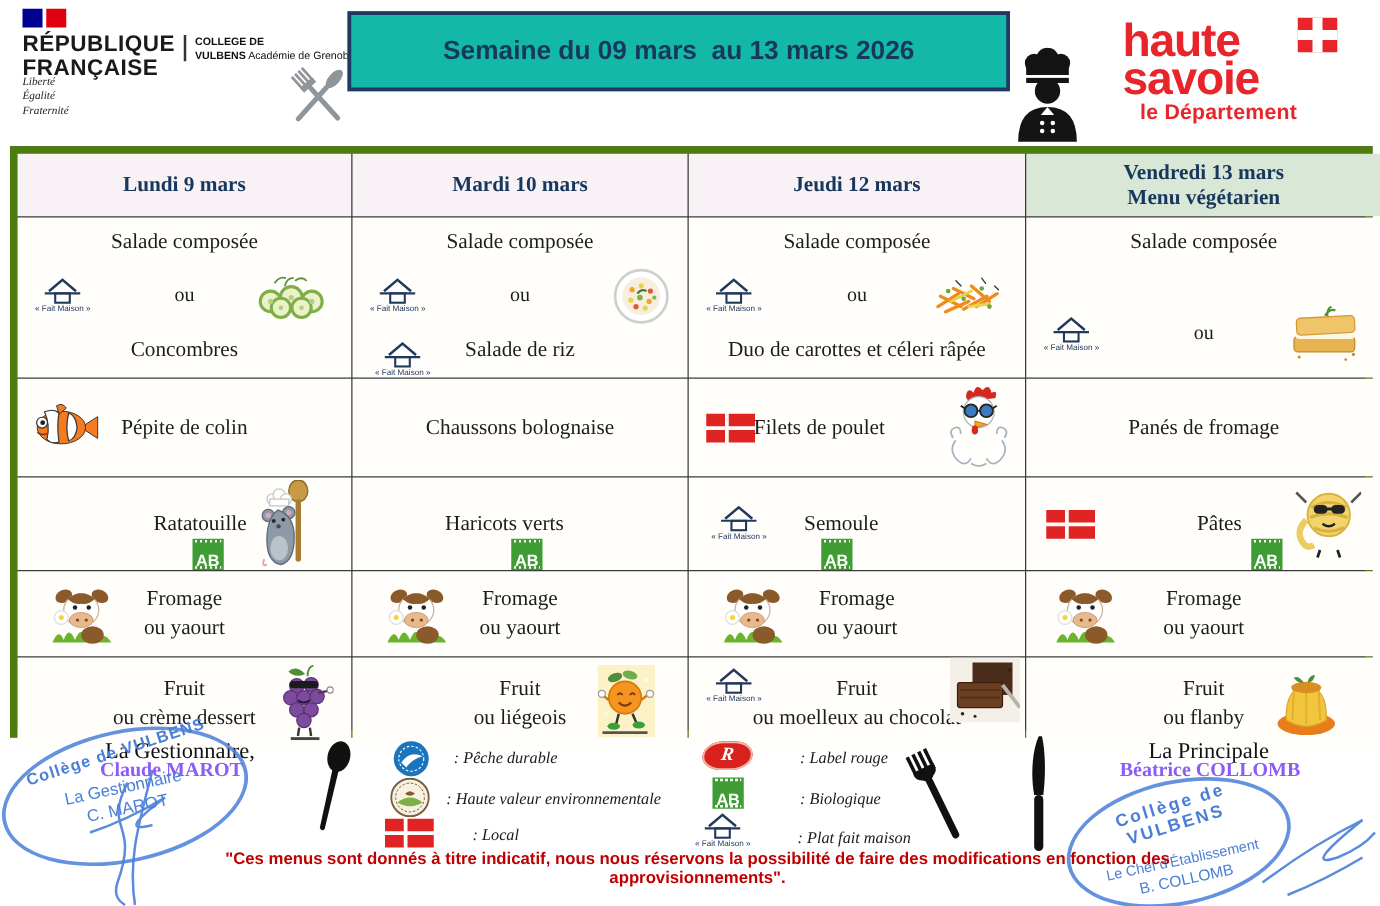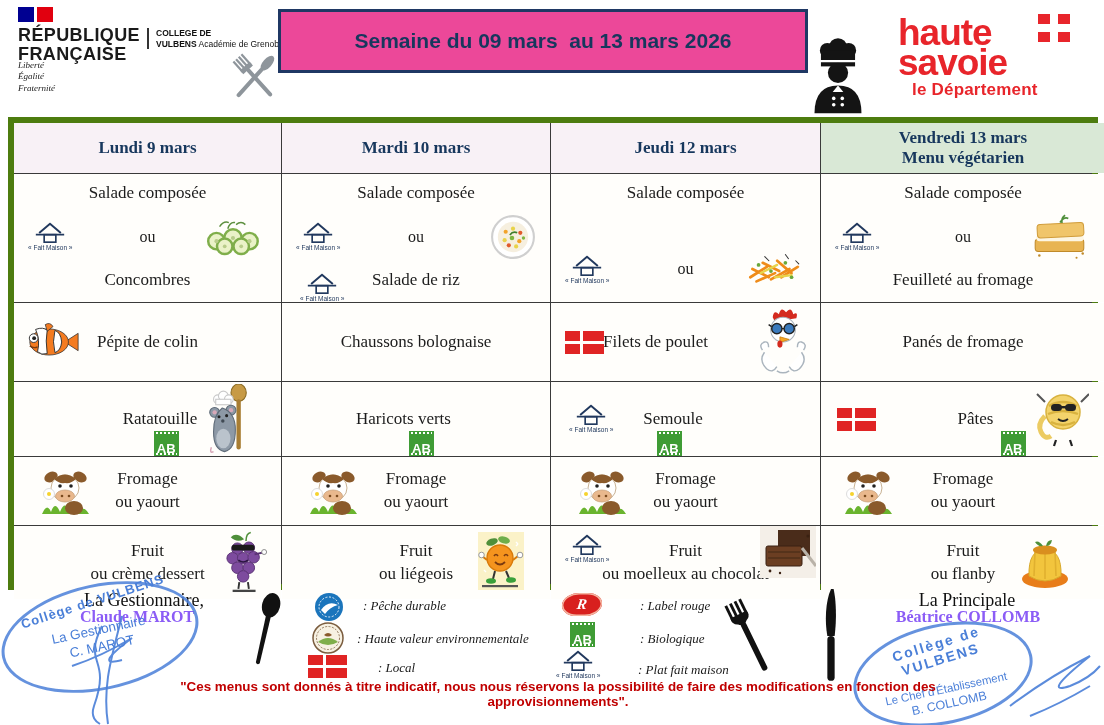--- a/index.html
+++ b/index.html
@@ -7,21 +7,21 @@
   .page { position:relative; width:1104px; height:725px; background:#ffffff; overflow:hidden; margin:0 auto; }
   .abs { position:absolute; }
 
   
   .flag i { display:inline-block; width:16px; height:15px; margin-right:3px; }
   .f-blue { background:#000091; } .f-red { background:#e1000f; }
   .rf-title { font-family:"Liberation Sans",sans-serif; font-weight:700; font-size:18px; line-height:1.06; color:#1a1a1a; letter-spacing:.4px; }
   .rf-motto { font-style:italic; font-size:9px; line-height:1.25; color:#222; }
   .college { border-left:2px solid #333; padding-left:7px; font-family:"Liberation Sans",sans-serif; font-size:8.5px; color:#111; line-height:1.25; }
   .college b { font-weight:700; }
-  .banner { background:#ec4899; border:3px solid #1f3864; display:flex; align-items:center; justify-content:center; }
+  .banner { background:#14b8a6; border:3px solid #1f3864; display:flex; align-items:center; justify-content:center; }
   .banner span { font-family:"Liberation Sans",sans-serif; font-weight:700; font-size:21px; color:#17375d; white-space:pre; }
   .hs { color:#e8252b; font-family:"Liberation Sans",sans-serif; font-weight:700; line-height:.82; }
   .hs .w1 { font-size:37px; letter-spacing:-1px; }
   .hs .w2 { font-size:37px; letter-spacing:-1px; }
   .hs .w3 { font-size:17px; letter-spacing:.2px; line-height:1.3; }
 
   
   .menu-table { display:grid; grid-template-columns:267px 268px 269px 284px; grid-template-rows:50px 128px 78px 74px 68px 73px; border:6px solid #4d7c0f; background:#3a3a3a; gap:1px; }
   .cell { background:#fffefb; position:relative; overflow:visible; }
   .day-head { background:#f8f1f6; display:flex; flex-direction:column; align-items:center; justify-content:center; color:#17375d; font-weight:700; font-size:17px; }
@@ -274,20 +274,21 @@
               <circle cx="44" cy="14" r="1.8"></circle>
               <circle cx="50" cy="28" r="1.8"></circle>
             </g>
           <g stroke="#333" stroke-width="1" stroke-linecap="round">
               <path d="M24 8 l4 4"></path>
               <path d="M44 6 l3 4"></path>
               <path d="M54 12 l3 3"></path>
             </g>
         </svg>
       </div>
+      <div>Duo de carottes et céleri râpée</div>
     </div>
 
     <div class="cell starter cell-txt">
       <div>Salade composée</div>
       <div class="s-mid">
         <span class="fm left">
             <svg viewBox="0 0 36 26">
               <use href="#sym-fm"></use>
             </svg>
             <i class="fm-label">« Fait Maison »</i>
@@ -298,21 +299,20 @@
           <rect x="6" y="24" width="47" height="12" rx="3" fill="#e8b452" stroke="#c08a2a"></rect>
           <rect x="7" y="20" width="46" height="6" rx="3" fill="#fdf6e3"></rect>
           <rect x="8" y="9" width="45" height="13" rx="3" fill="#f0c56a" stroke="#d09c3a" transform="rotate(-3 30 16)"></rect>
           <g fill="#c08a2a">
               <circle cx="10" cy="40" r="1.2"></circle>
               <circle cx="52" cy="38" r="1.2"></circle>
               <circle cx="46" cy="42" r="1"></circle>
             </g>
         </svg>
       </div>
-      <div>Feuilleté au fromage</div>
     </div>
 
     <div class="cell center-cell cell-txt">
       <svg class="abs" style="left:10px;top:18px;" width="58" height="42" viewBox="0 0 60 42">
         <path d="M42 21 l14 -9 v18 z" fill="#f47b20" stroke="#333" stroke-width=".8"></path>
         <ellipse cx="26" cy="21" rx="20" ry="13.5" fill="#f47b20" stroke="#333" stroke-width=".8"></ellipse>
         <path d="M22 3 q5 -3 8 2 l-6 5 z" fill="#f47b20" stroke="#333" stroke-width=".8"></path>
         <path d="M12 8 q8 -3 12 1 q-2 10 0 24 q-6 2 -10 -2 q3 -12 -2 -23 z" fill="#fff" stroke="#333" stroke-width="1"></path>
         <path d="M32 9 q6 2 7 12 q-1 9 -7 11 q-3 -11 0 -23 z" fill="#fff" stroke="#333" stroke-width="1"></path>
         <circle cx="10" cy="17" r="4.5" fill="#fff" stroke="#333"></circle>

